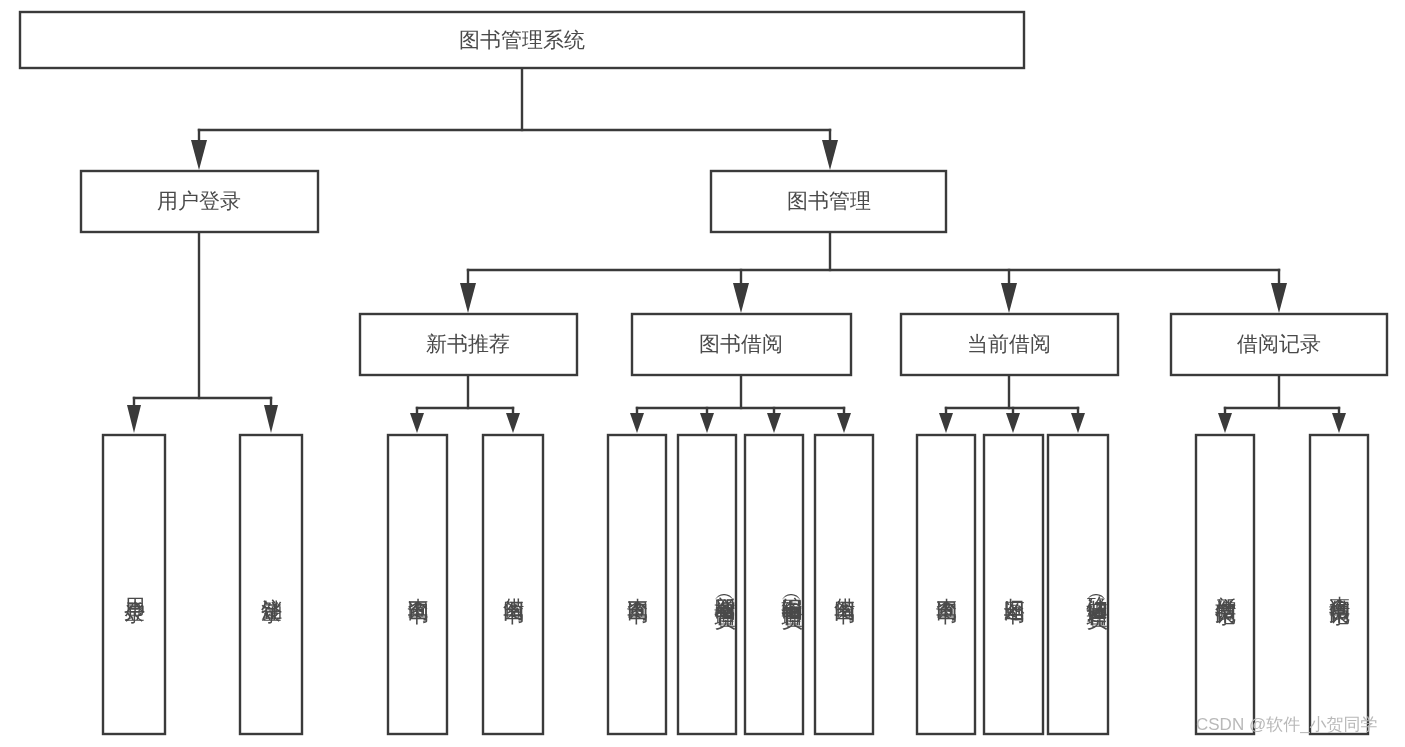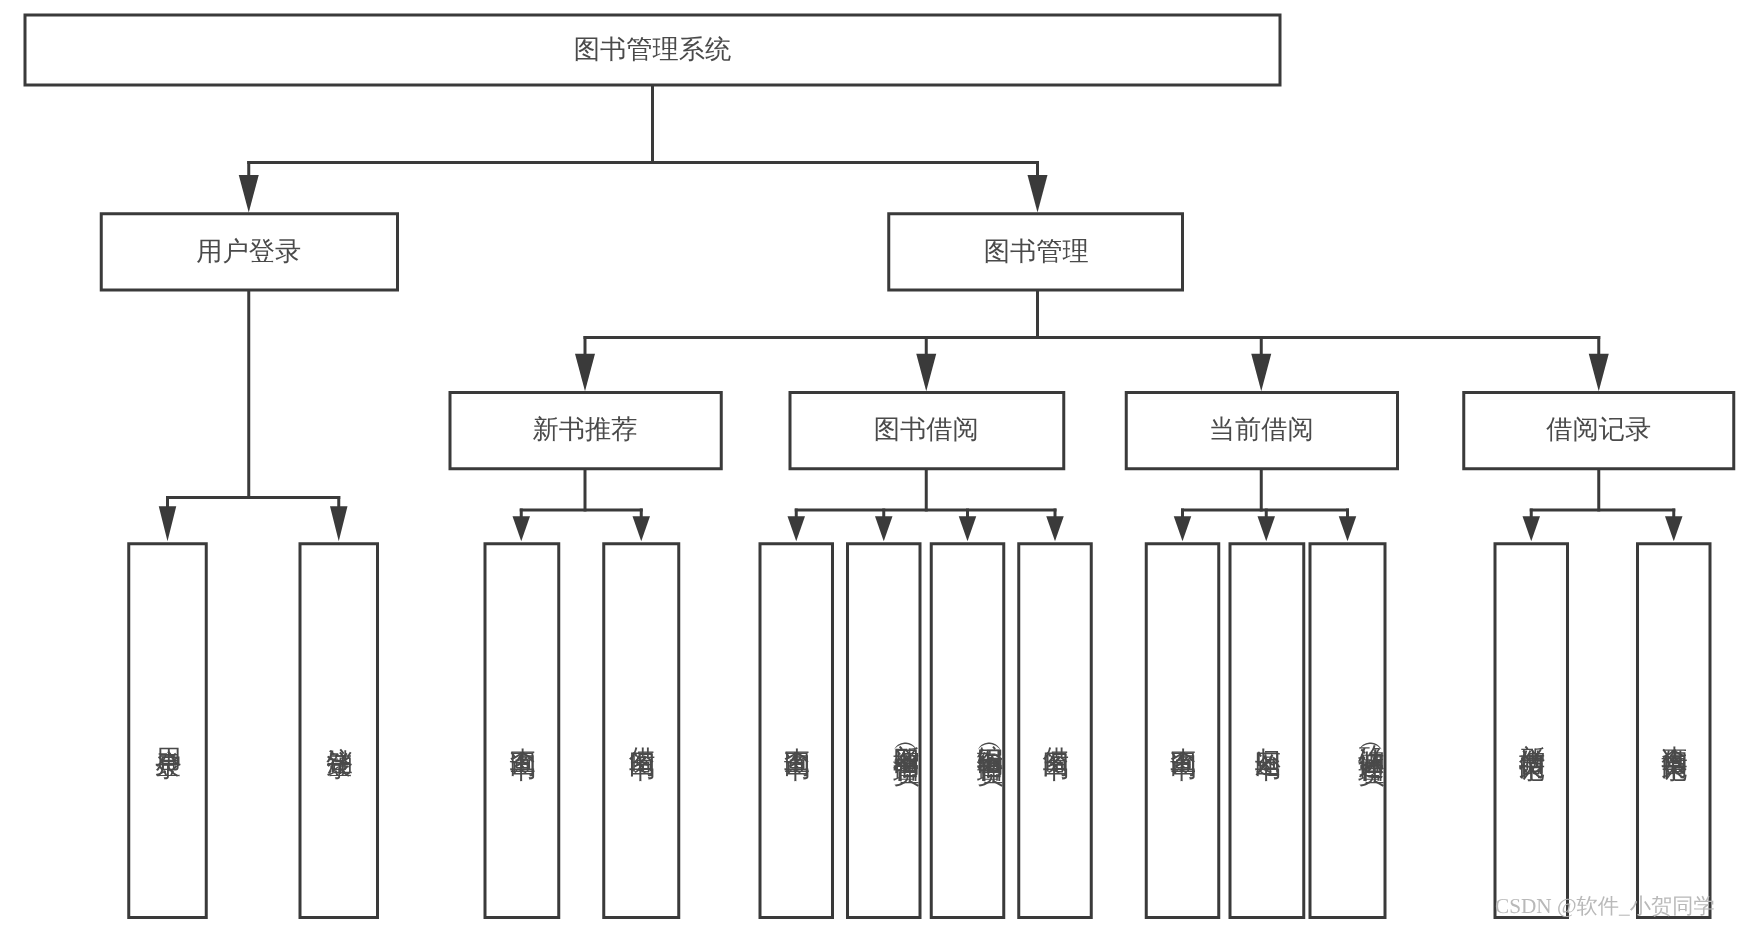--- a/index.html
+++ b/index.html
@@ -60,21 +60,21 @@
     letter-spacing: 2px;
     text-align: center;
     display: flex;
     align-items: center;
     justify-content: center;
     white-space: nowrap;
     pointer-events: none;
   }
   .watermark {
     position: absolute;
-    font-family: Liberation Serif, serif;
+    font-family: Liberation Sans, sans-serif;
     font-size: 17px;
     color: #b9b9b9;
     white-space: nowrap;
   }
 </style>
 </head>
 <body>
 
 <div id="diagram-root">
 

